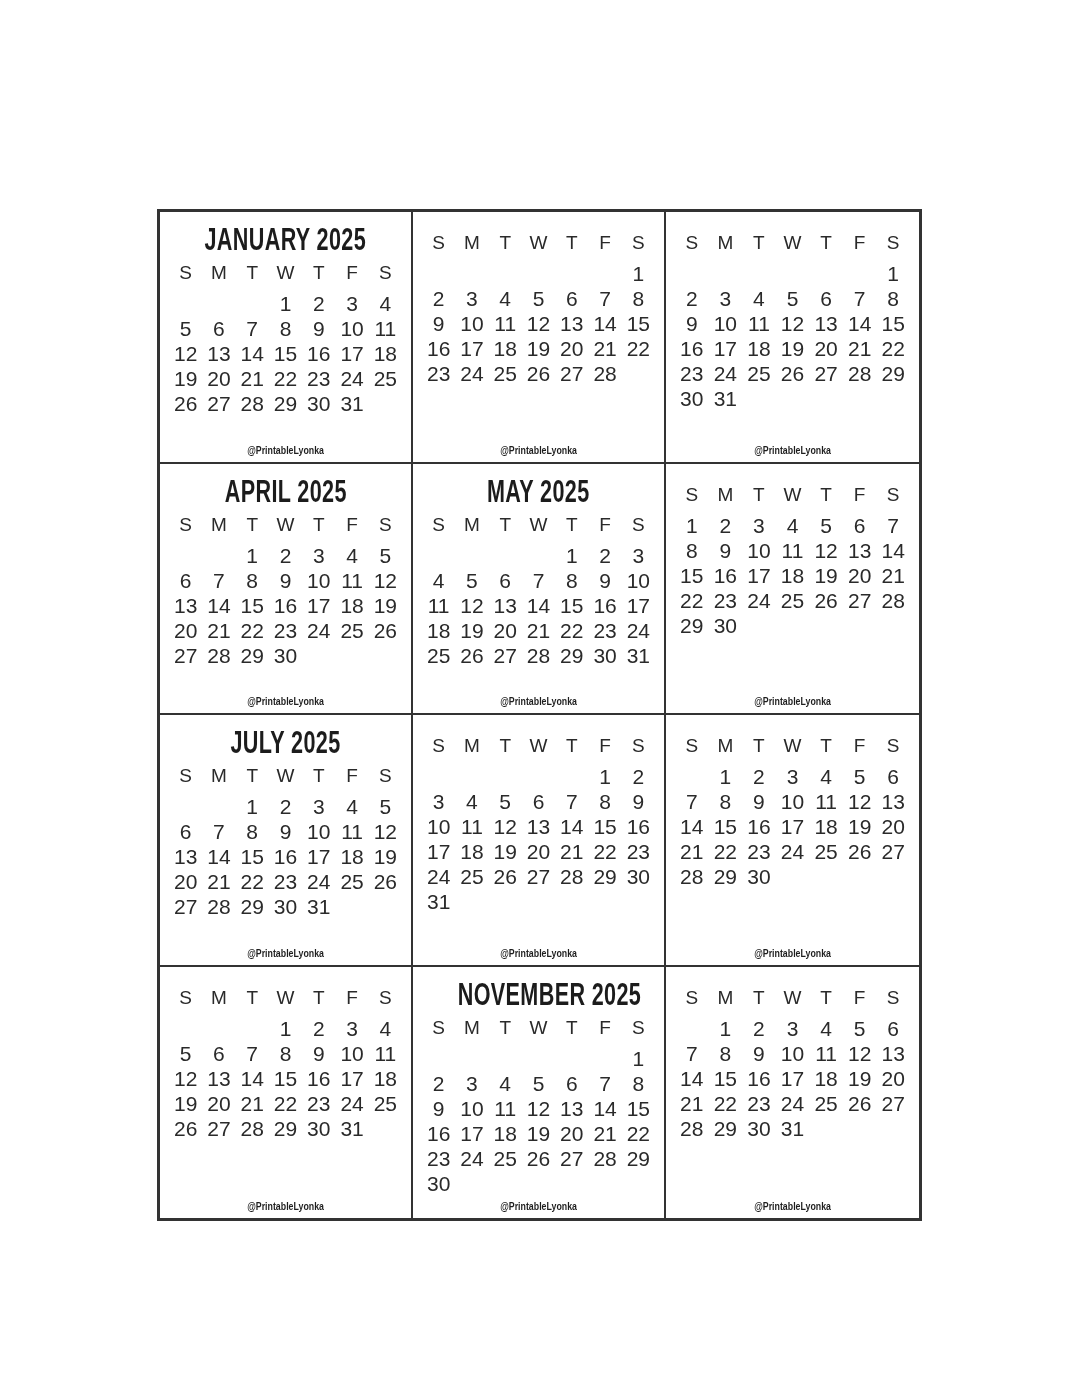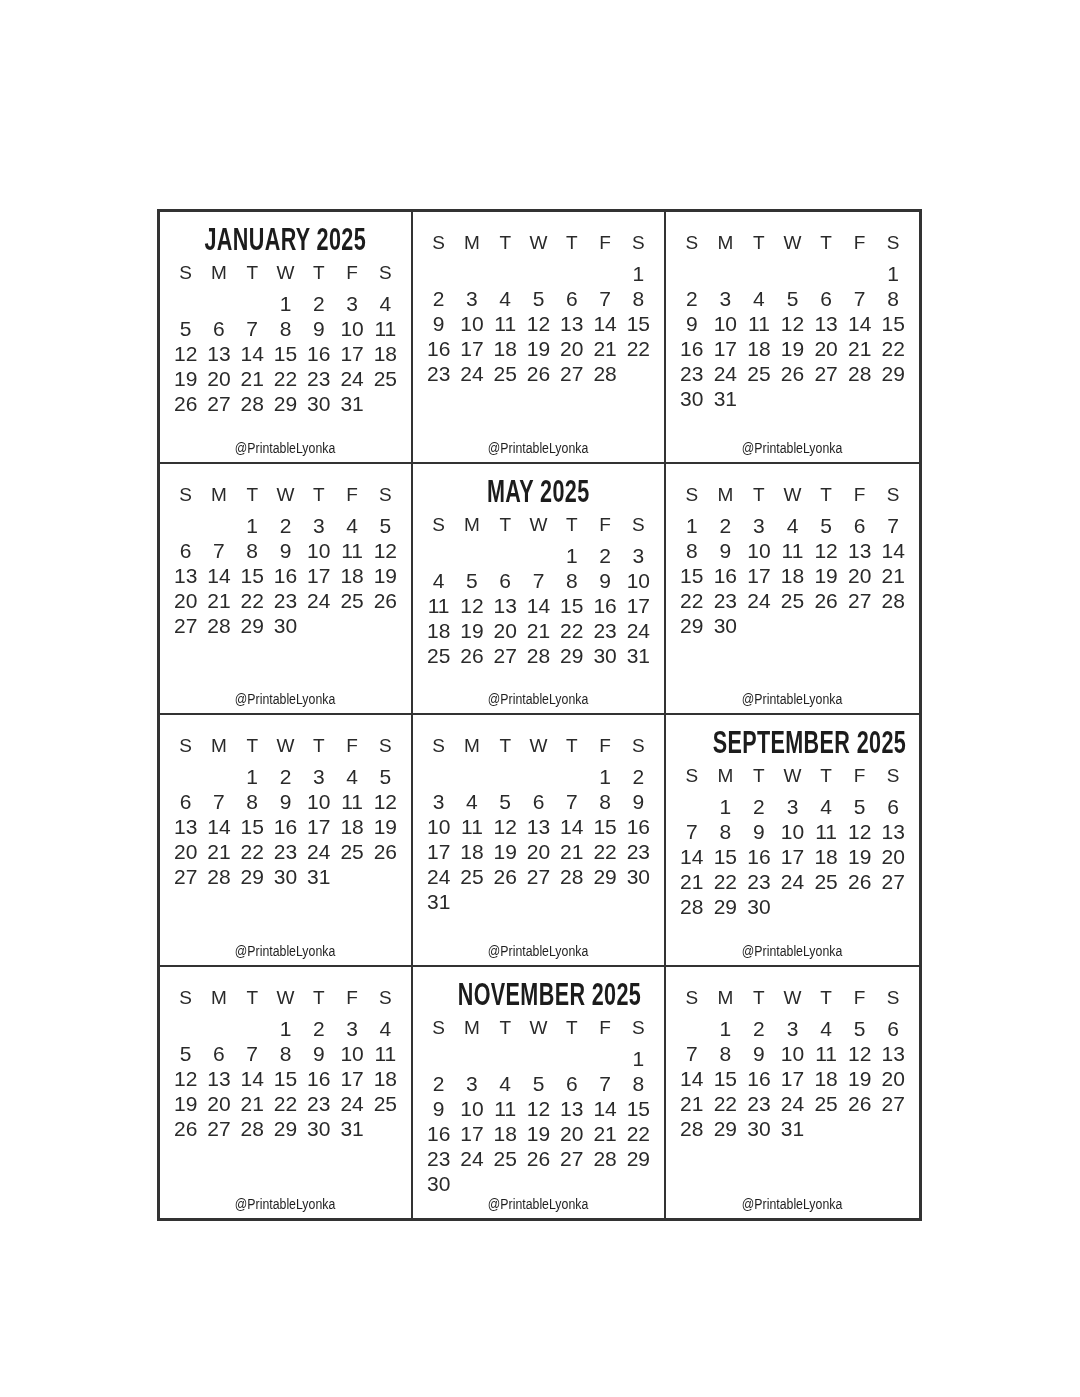--- a/index.html
+++ b/index.html
@@ -76,22 +76,22 @@
     font-size:21px;
     color:var(--text);
     height:25px;
     line-height:25px;
   }
   .watermark{
     position:absolute;
     left:0;right:0;
     bottom:6px;
     text-align:center;
-    font-size:14px;
-    font-weight:400;
+    font-size:10px;
+    font-weight:700;
     color:#1e1e1e;
     letter-spacing:0;
   }
   .watermark span{
     display:inline-block;
     transform:scaleX(0.88);
   }
 </style>
 </head>
 <body>
@@ -281,20 +281,21 @@
           <span class="cell"></span>
           <span class="cell"></span>
           <span class="cell"></span>
           <span class="cell"></span>
         </div>
       </div>
     <div class="watermark"><span>@PrintableLyonka</span></div>
   </section>
 
   <section class="month">
+    <h2 class="month-title"><span class="title-text">APRIL 2025</span></h2>
     <div class="weekday-row">
         <span class="cell">S</span>
         <span class="cell">M</span>
         <span class="cell">T</span>
         <span class="cell">W</span>
         <span class="cell">T</span>
         <span class="cell">F</span>
         <span class="cell">S</span>
       </div>
     <div class="weeks">
@@ -462,20 +463,21 @@
           <span class="cell"></span>
           <span class="cell"></span>
           <span class="cell"></span>
           <span class="cell"></span>
         </div>
       </div>
     <div class="watermark"><span>@PrintableLyonka</span></div>
   </section>
 
   <section class="month">
+    <h2 class="month-title"><span class="title-text">JULY 2025</span></h2>
     <div class="weekday-row">
         <span class="cell">S</span>
         <span class="cell">M</span>
         <span class="cell">T</span>
         <span class="cell">W</span>
         <span class="cell">T</span>
         <span class="cell">F</span>
         <span class="cell">S</span>
       </div>
     <div class="weeks">
@@ -591,21 +593,20 @@
           <span class="cell"></span>
           <span class="cell"></span>
           <span class="cell"></span>
           <span class="cell"></span>
         </div>
       </div>
     <div class="watermark"><span>@PrintableLyonka</span></div>
   </section>
 
   <section class="month">
-    <h2 class="month-title"><span class="title-text">SEPTEMBER 2025</span></h2>
     <div class="weekday-row">
         <span class="cell">S</span>
         <span class="cell">M</span>
         <span class="cell">T</span>
         <span class="cell">W</span>
         <span class="cell">T</span>
         <span class="cell">F</span>
         <span class="cell">S</span>
       </div>
     <div class="weeks">

